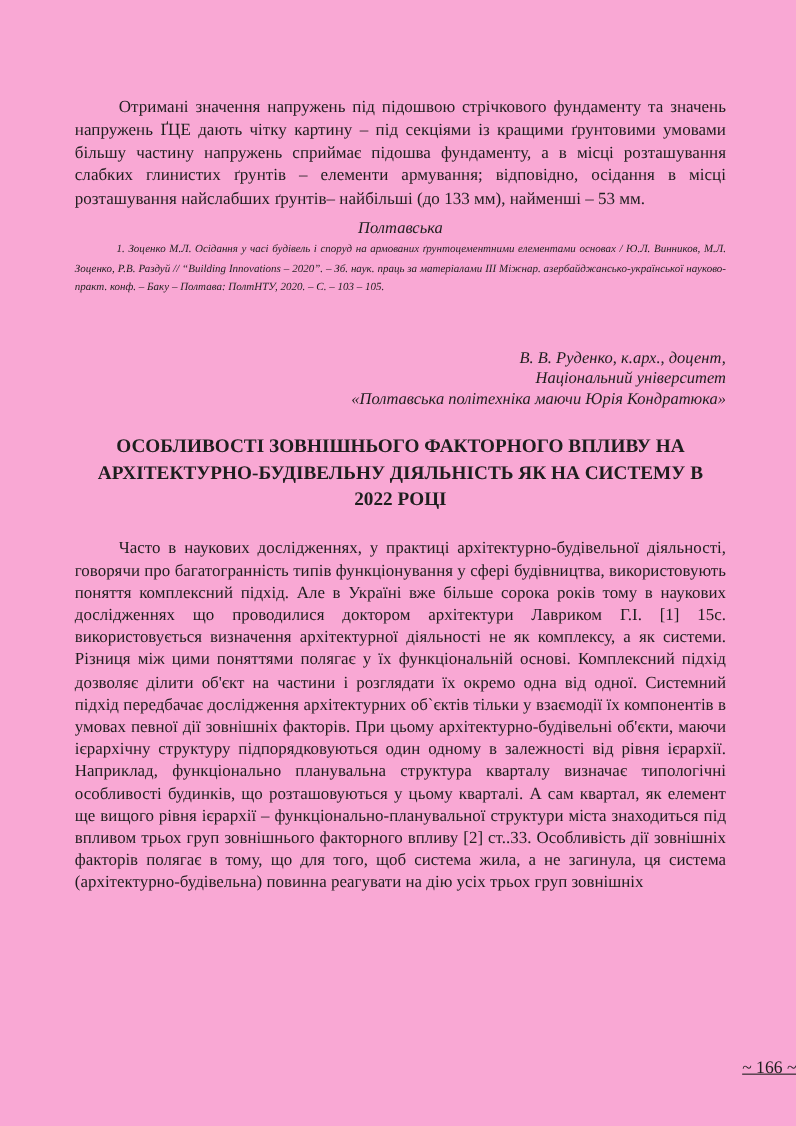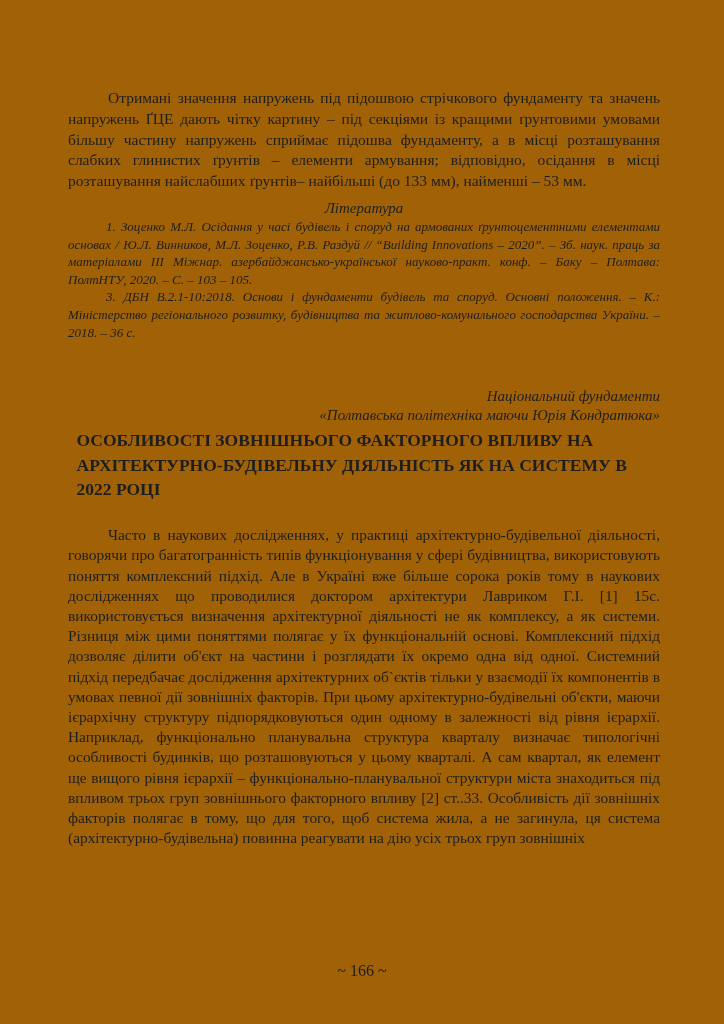--- a/index.html
+++ b/index.html
@@ -1,20 +1,20 @@
 <!DOCTYPE html>
 <html><head>
 <meta charset="utf-8">
 <style>
   html, body { margin:0; padding:0; background:#ffffff; }
   .page {
     position:relative;
     width:724px;
     height:1024px;
-    background:#a16207;
+    background:#f9a8d4;
     overflow:hidden;
     font-family:"Liberation Serif","DejaVu Serif",serif;
     color:#1e1e1e;
   }
   .content {
     position:absolute;
     left:68px;
     top:88px;
     width:592px;
   }
@@ -27,72 +27,73 @@
   }
   .lit-heading {
     margin-top:7px;
     text-align:center;
     font-style:italic;
     font-size:15px;
     line-height:19px;
   }
   p.ref {
     margin:0;
-    font-size:13px;
+    font-size:10px;
     line-height:17.6px;
     font-style:italic;
     text-align:justify;
     text-indent:38px;
   }
   .authors {
     margin-top:46px;
     text-align:right;
     font-style:italic;
     font-size:15px;
     line-height:18.6px;
   }
   .author-line { white-space:nowrap; }
   h1.title {
-    margin:4px auto 0 auto;
+    margin:20px auto 0 auto;
     width:575px;
-    text-align:left;
+    text-align:center;
     font-weight:bold;
     font-size:17.5px;
     line-height:24.3px;
   }
   p.main-body {
     margin-top:24px;
     font-size:15.4px;
     line-height:20.2px;
   }
   .footer {
     position:absolute;
     top:962px;
     left:0;
     width:100%;
-    text-align:center;
+    text-align:right;
     font-size:16px;
     color:#1e1e1e;
+    text-decoration:underline;
   }
 </style>
 </head>
 <body>
 
 <div class="page">
   <div class="content">
 
     <p class="body-text">Отримані значення напружень під підошвою стрічкового фундаменту та значень напружень ҐЦЕ дають чітку картину – під секціями із кращими ґрунтовими умовами більшу частину напружень сприймає підошва фундаменту, а в місці розташування слабких глинистих ґрунтів – елементи армування; відповідно, осідання в місці розташування найслабших ґрунтів– найбільші (до 133 мм), найменші – 53 мм.</p>
 
-    <div class="lit-heading">Література</div>
+    <div class="lit-heading">Полтавська</div>
 
     <p class="ref">1. Зоценко М.Л. Осідання у часі будівель і споруд на армованих ґрунтоцементними елементами основах / Ю.Л. Винников, М.Л. Зоценко, Р.В. Раздуй // “Building Innovations – 2020”. – Зб. наук. праць за матеріалами ІІІ Міжнар. азербайджансько-української науково-практ. конф. – Баку – Полтава: ПолтНТУ, 2020. – С. – 103 – 105.</p>
-    <p class="ref">3. ДБН В.2.1-10:2018. Основи і фундаменти будівель та споруд. Основні положення. – К.: Міністерство регіонального розвитку, будівництва та житлово-комунального господарства України. – 2018. – 36 с.</p>
 
     <div class="authors">
-      <div class="author-line">Національний фундаменти</div>
+      <div class="author-line">В. В. Руденко, к.арх., доцент,</div>
+      <div class="author-line">Національний університет</div>
       <div class="author-line">«Полтавська політехніка маючи Юрія Кондратюка»</div>
     </div>
 
     <h1 class="title">ОСОБЛИВОСТІ ЗОВНІШНЬОГО ФАКТОРНОГО ВПЛИВУ НА АРХІТЕКТУРНО-БУДІВЕЛЬНУ ДІЯЛЬНІСТЬ ЯК НА СИСТЕМУ В 2022 РОЦІ</h1>
 
     <p class="body-text main-body">Часто в наукових дослідженнях, у практиці архітектурно-будівельної діяльності, говорячи про багатогранність типів функціонування у сфері будівництва, використовують поняття комплексний підхід. Але в Україні вже більше сорока років тому в наукових дослідженнях що проводилися доктором архітектури Лавриком Г.І. [1] 15с. використовується визначення архітектурної діяльності не як комплексу, а як системи. Різниця між цими поняттями полягає у їх функціональній основі. Комплексний підхід дозволяє ділити об'єкт на частини і розглядати їх окремо одна від одної. Системний підхід передбачає дослідження архітектурних об`єктів тільки у взаємодії їх компонентів в умовах певної дії зовнішніх факторів. При цьому архітектурно-будівельні об'єкти, маючи ієрархічну структуру підпорядковуються один одному в залежності від рівня ієрархії. Наприклад, функціонально планувальна структура кварталу визначає типологічні особливості будинків, що розташовуються у цьому кварталі. А сам квартал, як елемент ще вищого рівня ієрархії – функціонально-планувальної структури міста знаходиться під впливом трьох груп зовнішнього факторного впливу [2] ст..33. Особливість дії зовнішніх факторів полягає в тому, що для того, щоб система жила, а не загинула, ця система (архітектурно-будівельна) повинна реагувати на дію усіх трьох груп зовнішніх</p>
 
   </div>
 
   <div class="footer">~ 166 ~</div>

